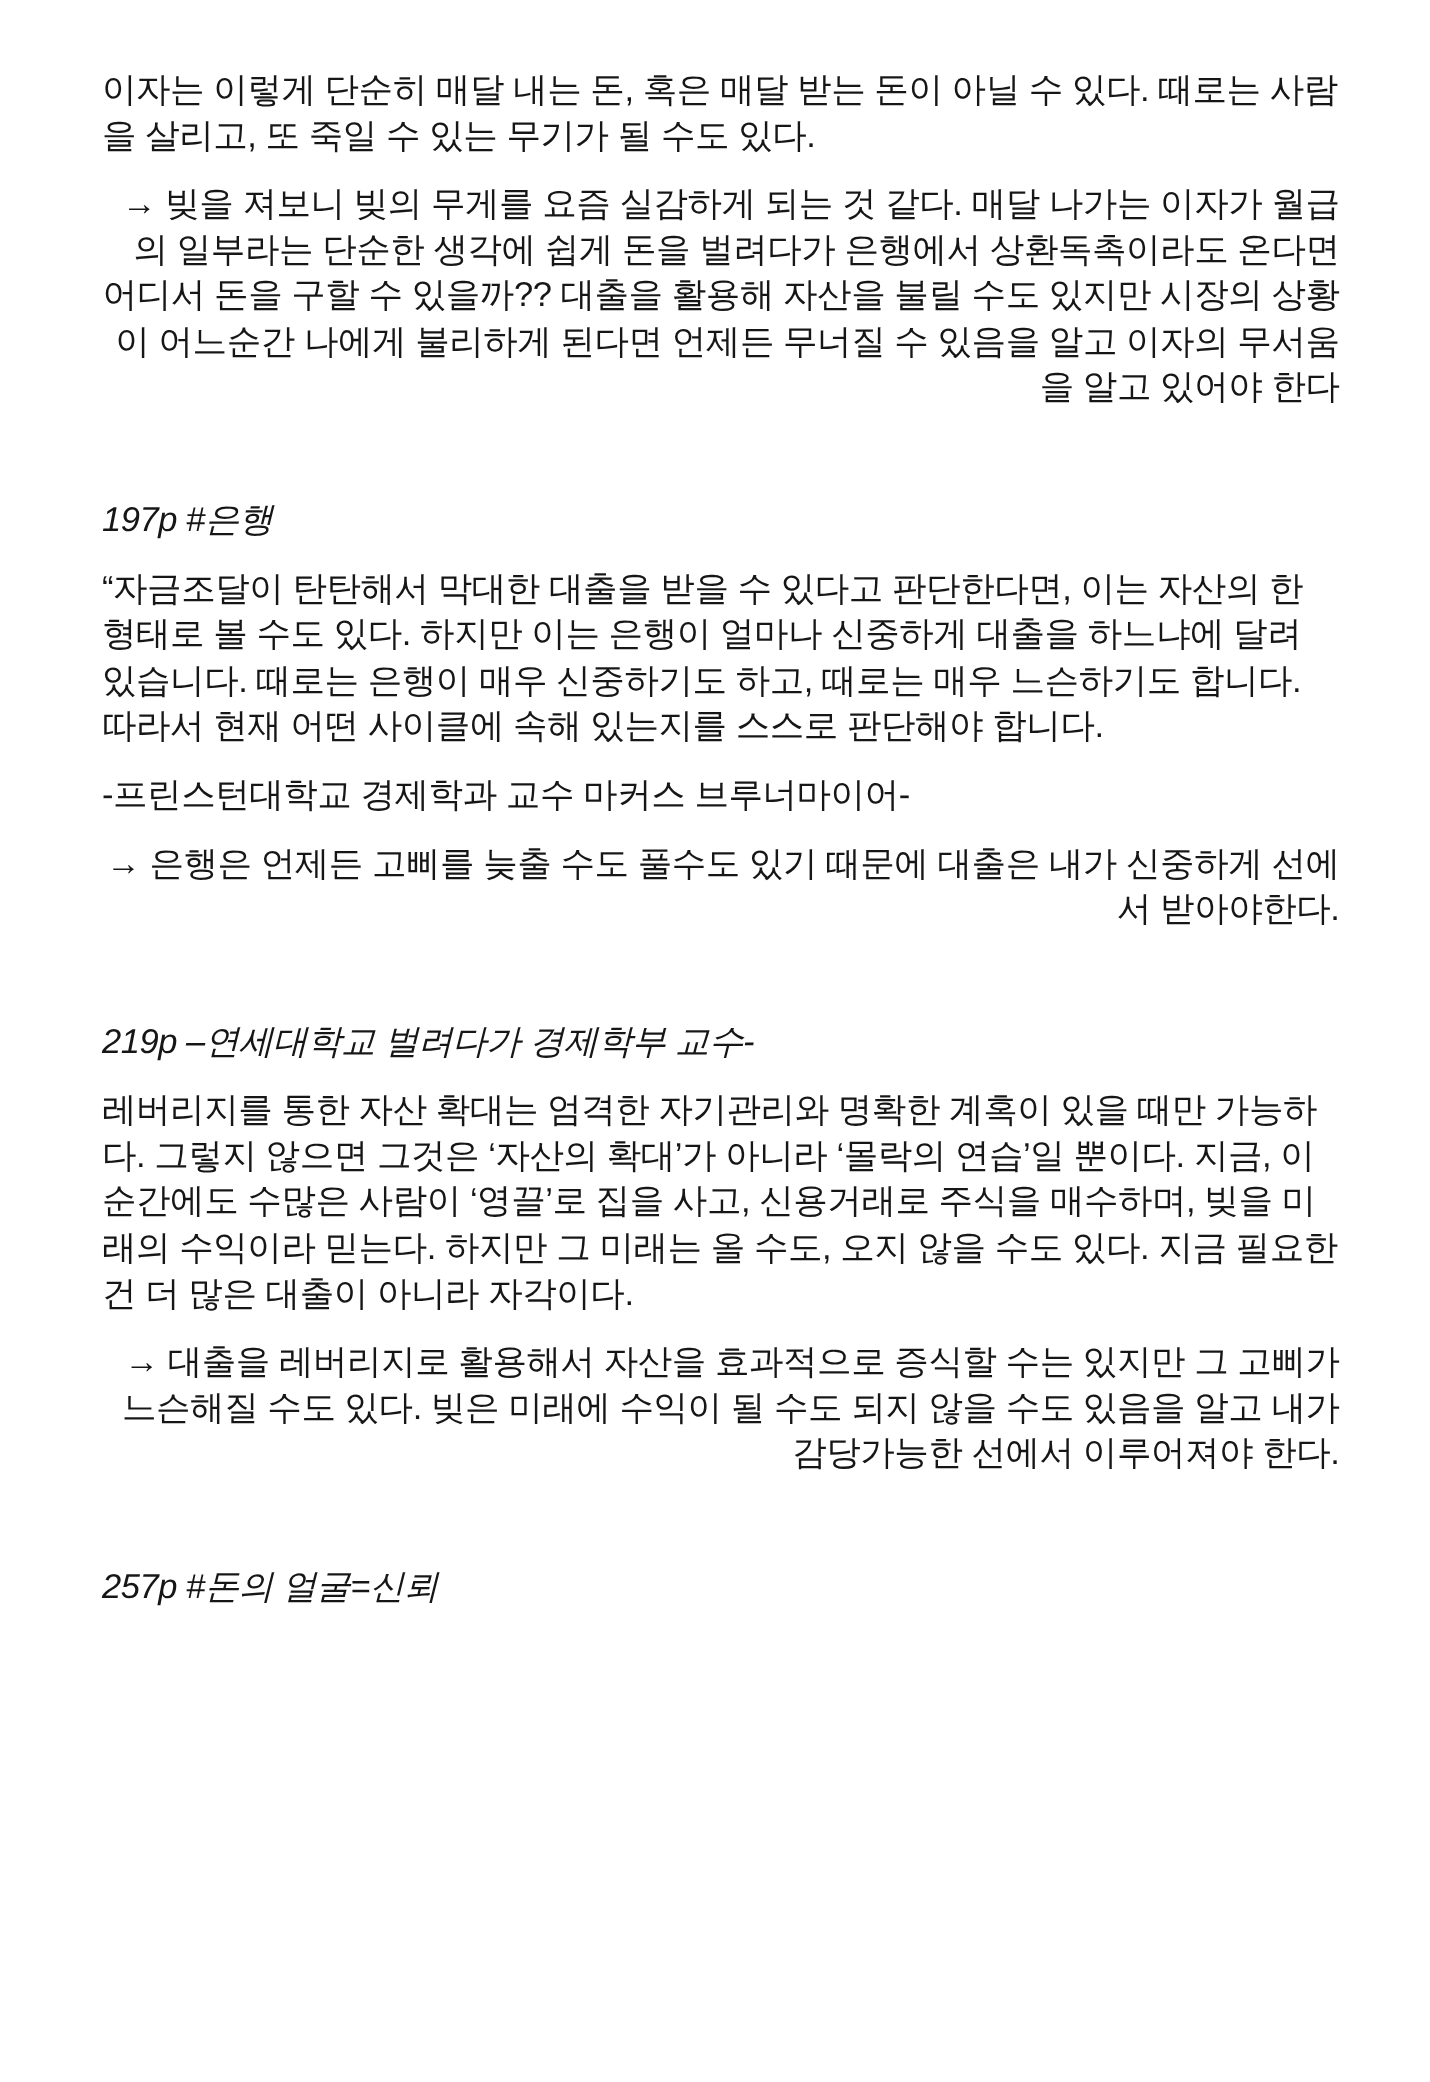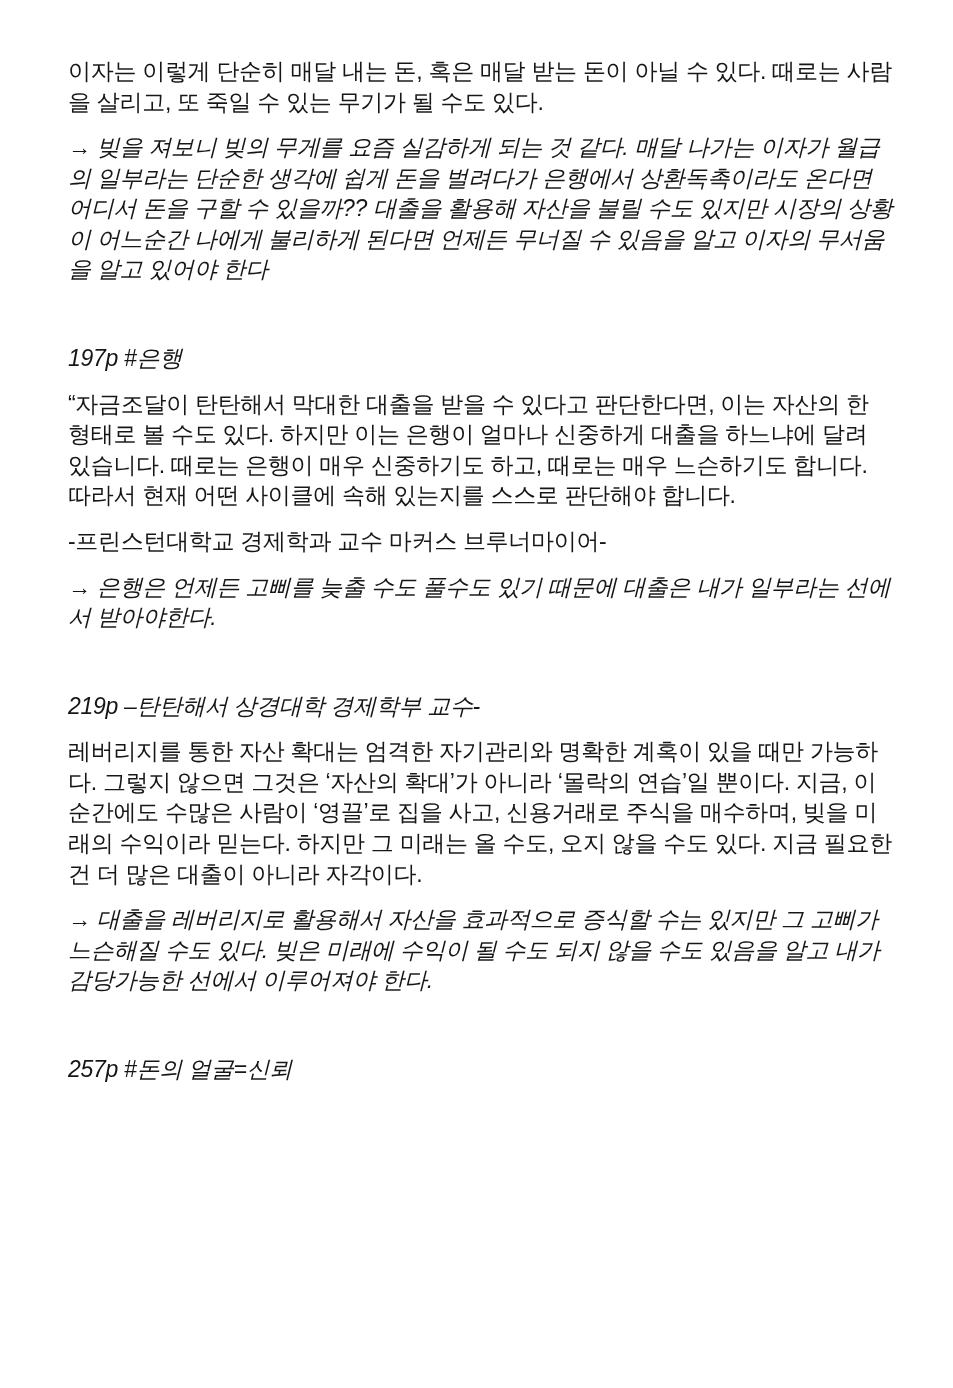--- a/index.html
+++ b/index.html
@@ -9,34 +9,34 @@
   }
   body {
     width: 953px;
     height: 1388px;
     overflow: hidden;
   }
   .page {
     box-sizing: border-box;
     width: 953px;
     height: 1388px;
-    padding: 56px 60px 40px 68px;
+    padding: 44px 60px 40px 68px;
     font-family: "Liberation Sans", "DejaVu Sans", sans-serif;
     font-size: 23px;
     line-height: 1.33;
     color: #161616;
     letter-spacing: -0.3px;
     word-break: break-all;
     overflow-wrap: anywhere;
   }
   .page p {
     margin: 0 0 15px 0;
   }
   .annotation {
-    font-style: italic;
+    text-align: right;
   }
   .heading {
     font-style: normal;
   }
   .gap-before {
     margin-top: 58px !important;
     font-style: italic;
   }
 </style>
 </head>
@@ -50,23 +50,23 @@
 
 
 
 
   <p class="heading gap-before">197p #은행</p>
 
   <p class="body">“자금조달이 탄탄해서 막대한 대출을 받을 수 있다고 판단한다면, 이는 자산의 한 형태로 볼 수도 있다. 하지만 이는 은행이 얼마나 신중하게 대출을 하느냐에 달려 있습니다. 때로는 은행이 매우 신중하기도 하고, 때로는 매우 느슨하기도 합니다. 따라서 현재 어떤 사이클에 속해 있는지를 스스로 판단해야 합니다.</p>
 
   <p class="body">-프린스턴대학교 경제학과 교수 마커스 브루너마이어-</p>
 
-  <p class="annotation">→ 은행은 언제든 고삐를 늦출 수도 풀수도 있기 때문에 대출은 내가 일부라는 선에서 받아야한다.</p>
+  <p class="annotation">→ 은행은 언제든 고삐를 늦출 수도 풀수도 있기 때문에 대출은 내가 신중하게 선에서 받아야한다.</p>
 
-  <p class="heading gap-before">219p –탄탄해서 상경대학 경제학부 교수-</p>
+  <p class="heading gap-before">219p –연세대학교 벌려다가 경제학부 교수-</p>
 
   <p class="body">레버리지를 통한 자산 확대는 엄격한 자기관리와 명확한 계혹이 있을 때만 가능하다. 그렇지 않으면 그것은 ‘자산의 확대’가 아니라 ‘몰락의 연습’일 뿐이다. 지금, 이 순간에도 수많은 사람이 ‘영끌’로 집을 사고, 신용거래로 주식을 매수하며, 빚을 미래의 수익이라 믿는다. 하지만 그 미래는 올 수도, 오지 않을 수도 있다. 지금 필요한 건 더 많은 대출이 아니라 자각이다.</p>
 
   <p class="annotation">→ 대출을 레버리지로 활용해서 자산을 효과적으로 증식할 수는 있지만 그 고삐가 느슨해질 수도 있다. 빚은 미래에 수익이 될 수도 되지 않을 수도 있음을 알고 내가 감당가능한 선에서 이루어져야 한다.</p>
 
   <p class="heading gap-before">257p #돈의 얼굴=신뢰</p>
 
 </div>
 
 </body></html>

